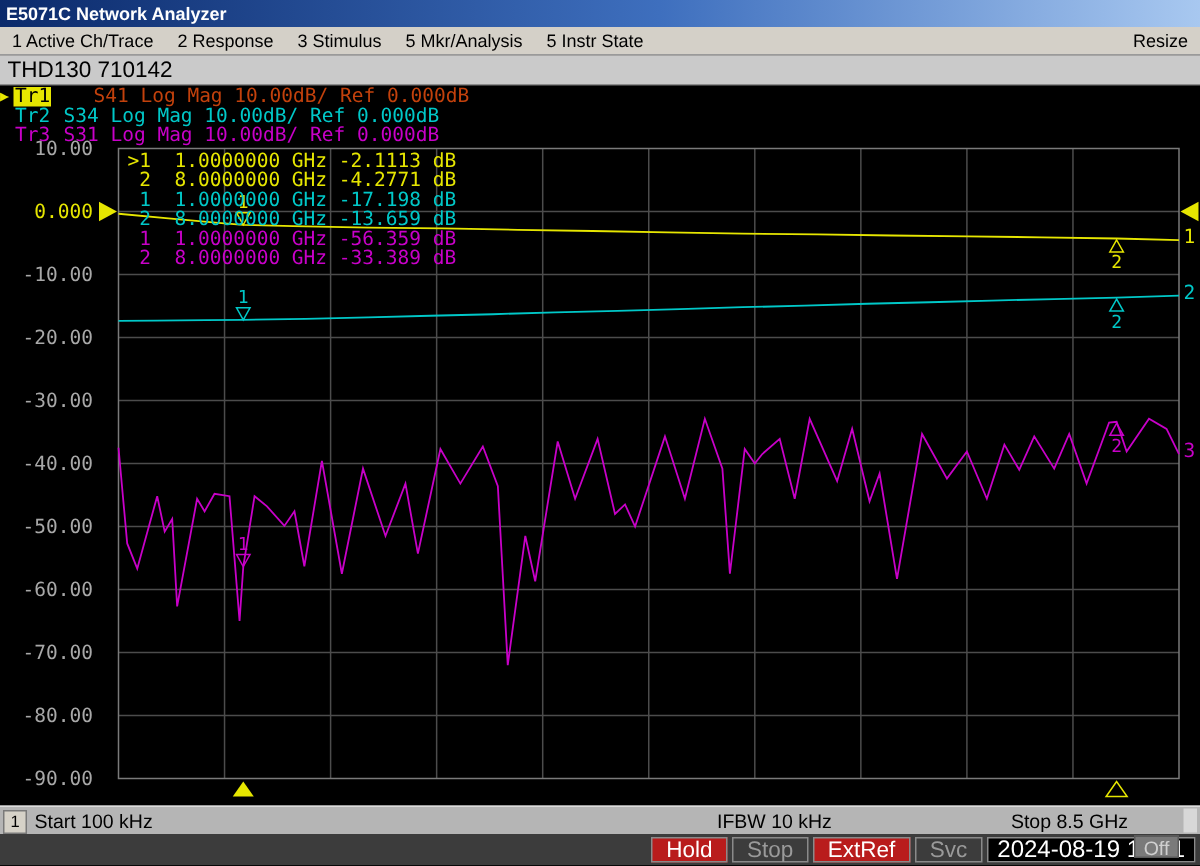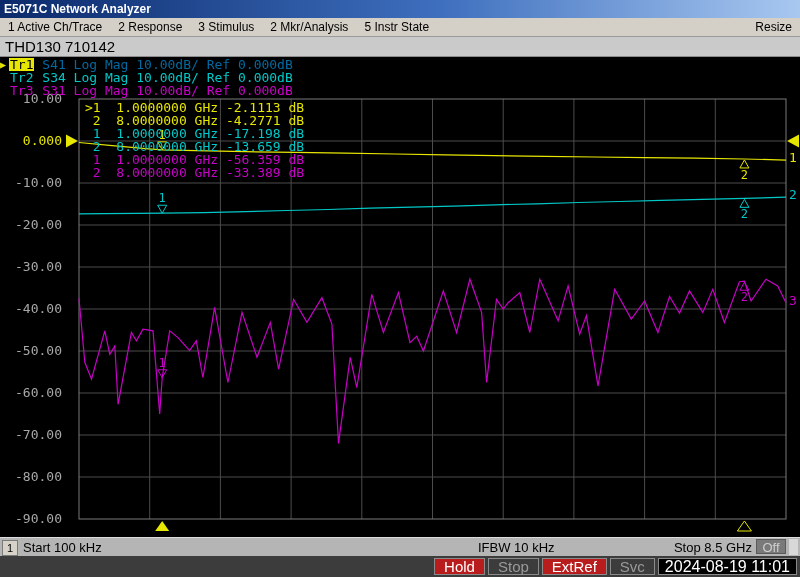--- a/index.html
+++ b/index.html
@@ -30,21 +30,21 @@
   .marker-row{height:13px;line-height:13px;font-size:13px;white-space:pre;}
 
   
   .stim-bar{position:relative;height:19px;background:#B5B5B5;color:#000;font-size:13px;
             border-top:1px solid #dcdcdc;box-sizing:border-box;}
   .chan-box{position:absolute;left:2px;top:2px;width:14px;height:14px;background:#D6D2C8;
             border:1px solid #7a7a7a;text-align:center;line-height:14px;font-size:11px;}
   .stim-start{position:absolute;left:23px;top:1px;line-height:17px;}
   .stim-ifbw{position:absolute;left:478px;top:1px;line-height:17px;}
   .stim-stop{position:absolute;right:48px;top:1px;line-height:17px;}
-  .off-btn{position:absolute;right:14px;top:1px;width:30px;height:15px;background:#7a7a7a;
+  .off-btn{position:absolute;right:14px;top:19px;width:30px;height:15px;background:#7a7a7a;
            color:#cfcfcf;text-align:center;line-height:15px;font-size:13px;
            border:1px solid #5a5a5a;box-sizing:border-box;}
   .corner-box{position:absolute;right:2px;top:1px;width:9px;height:16px;background:#D8D8D8;}
 
   
   .status-bar{height:21px;background:#3C3C3C;display:flex;align-items:center;
               justify-content:flex-end;gap:3px;padding-right:3px;box-sizing:border-box;}
   .status-seg{border:1px solid #8A8A8A;height:17px;line-height:16px;font-size:15px;
               padding:0 9px;color:#9A9A9A;box-sizing:border-box;}
   .status-seg.active{background:#b91c1c;color:#fff;}
@@ -58,21 +58,21 @@
 
   <div class="title-bar">
     <span>E5071C Network Analyzer</span>
   </div>
 
   <div class="menu-bar">
     <div class="items">
         <span class="menu-item">1 Active Ch/Trace</span>
         <span class="menu-item">2 Response</span>
         <span class="menu-item">3 Stimulus</span>
-        <span class="menu-item">2 Mkr/Analysis</span>
+        <span class="menu-item">5 Mkr/Analysis</span>
         <span class="menu-item">5 Instr State</span>
       </div>
     <span class="resize">Resize</span>
   </div>
 
   <div class="label-bar">
     <span>THD130 710142</span>
   </div>
 
   <div class="screen">
@@ -124,21 +124,21 @@
         <polygon points="744.4117647058823,142.3678 739.9117647058823,150.3678 748.9117647058823,150.3678" fill="none" stroke="#00C8C8" stroke-width="1"></polygon>
         <text x="744.4117647058823" y="161.3678" text-anchor="middle" font-family="DejaVu Sans Mono, monospace" font-size="12" fill="#00C8C8">2</text>
         <polygon points="162.1764705882353,320.7078000000001 157.6764705882353,312.7078000000001 166.6764705882353,312.7078000000001" fill="none" stroke="#C800C8" stroke-width="1"></polygon>
         <text x="162.1764705882353" y="309.7078000000001" text-anchor="middle" font-family="DejaVu Sans Mono, monospace" font-size="12" fill="#C800C8">1</text>
         <polygon points="744.4117647058823,225.23380000000003 739.9117647058823,233.23380000000003 748.9117647058823,233.23380000000003" fill="none" stroke="#C800C8" stroke-width="1"></polygon>
         <text x="744.4117647058823" y="244.23380000000003" text-anchor="middle" font-family="DejaVu Sans Mono, monospace" font-size="12" fill="#C800C8">2</text>
         <polygon points="162.1764705882353,464 155.1764705882353,474 169.1764705882353,474" fill="#E6E600"></polygon>
         <polygon points="744.4117647058823,464 737.4117647058823,474 751.4117647058823,474" fill="none" stroke="#E6E600" stroke-width="1"></polygon>
       </svg>
     <div class="trace-defs">
-        <div class="trace-row"><span class="arrow" style="color: rgb(230, 230, 0);">▶</span><span class="chip" style="background: rgb(230, 230, 0); color: rgb(0, 0, 0);">Tr1</span><span style="color: #0369a1;"> S41 Log Mag 10.00dB/ Ref 0.000dB</span></div>
+        <div class="trace-row"><span class="arrow" style="color: rgb(230, 230, 0);">▶</span><span class="chip" style="background: rgb(230, 230, 0); color: rgb(0, 0, 0);">Tr1</span><span style="color: #c2410c; margin-left: 20px;"> S41 Log Mag 10.00dB/ Ref 0.000dB</span></div>
         <div class="trace-row"><span class="arrow" style="color: rgb(0, 200, 200);"> </span><span class="chip" style="color: rgb(0, 200, 200); text-align: right;">Tr2</span><span style="color: rgb(0, 200, 200);"> S34 Log Mag 10.00dB/ Ref 0.000dB</span></div>
         <div class="trace-row"><span class="arrow" style="color: rgb(200, 0, 200);"> </span><span class="chip" style="color: rgb(200, 0, 200);">Tr3</span><span style="color: rgb(200, 0, 200);"> S31 Log Mag 10.00dB/ Ref 0.000dB</span></div>
       </div>
     <div class="marker-readout">
         <div class="marker-row" style="color: rgb(230, 230, 0);">&gt;1  1.0000000 GHz -2.1113 dB</div>
         <div class="marker-row" style="color: rgb(230, 230, 0);"> 2  8.0000000 GHz -4.2771 dB</div>
         <div class="marker-row" style="color: rgb(0, 200, 200);"> 1  1.0000000 GHz -17.198 dB</div>
         <div class="marker-row" style="color: rgb(0, 200, 200);"> 2  8.0000000 GHz -13.659 dB</div>
         <div class="marker-row" style="color: rgb(200, 0, 200);"> 1  1.0000000 GHz -56.359 dB</div>
         <div class="marker-row" style="color: rgb(200, 0, 200);"> 2  8.0000000 GHz -33.389 dB</div>

